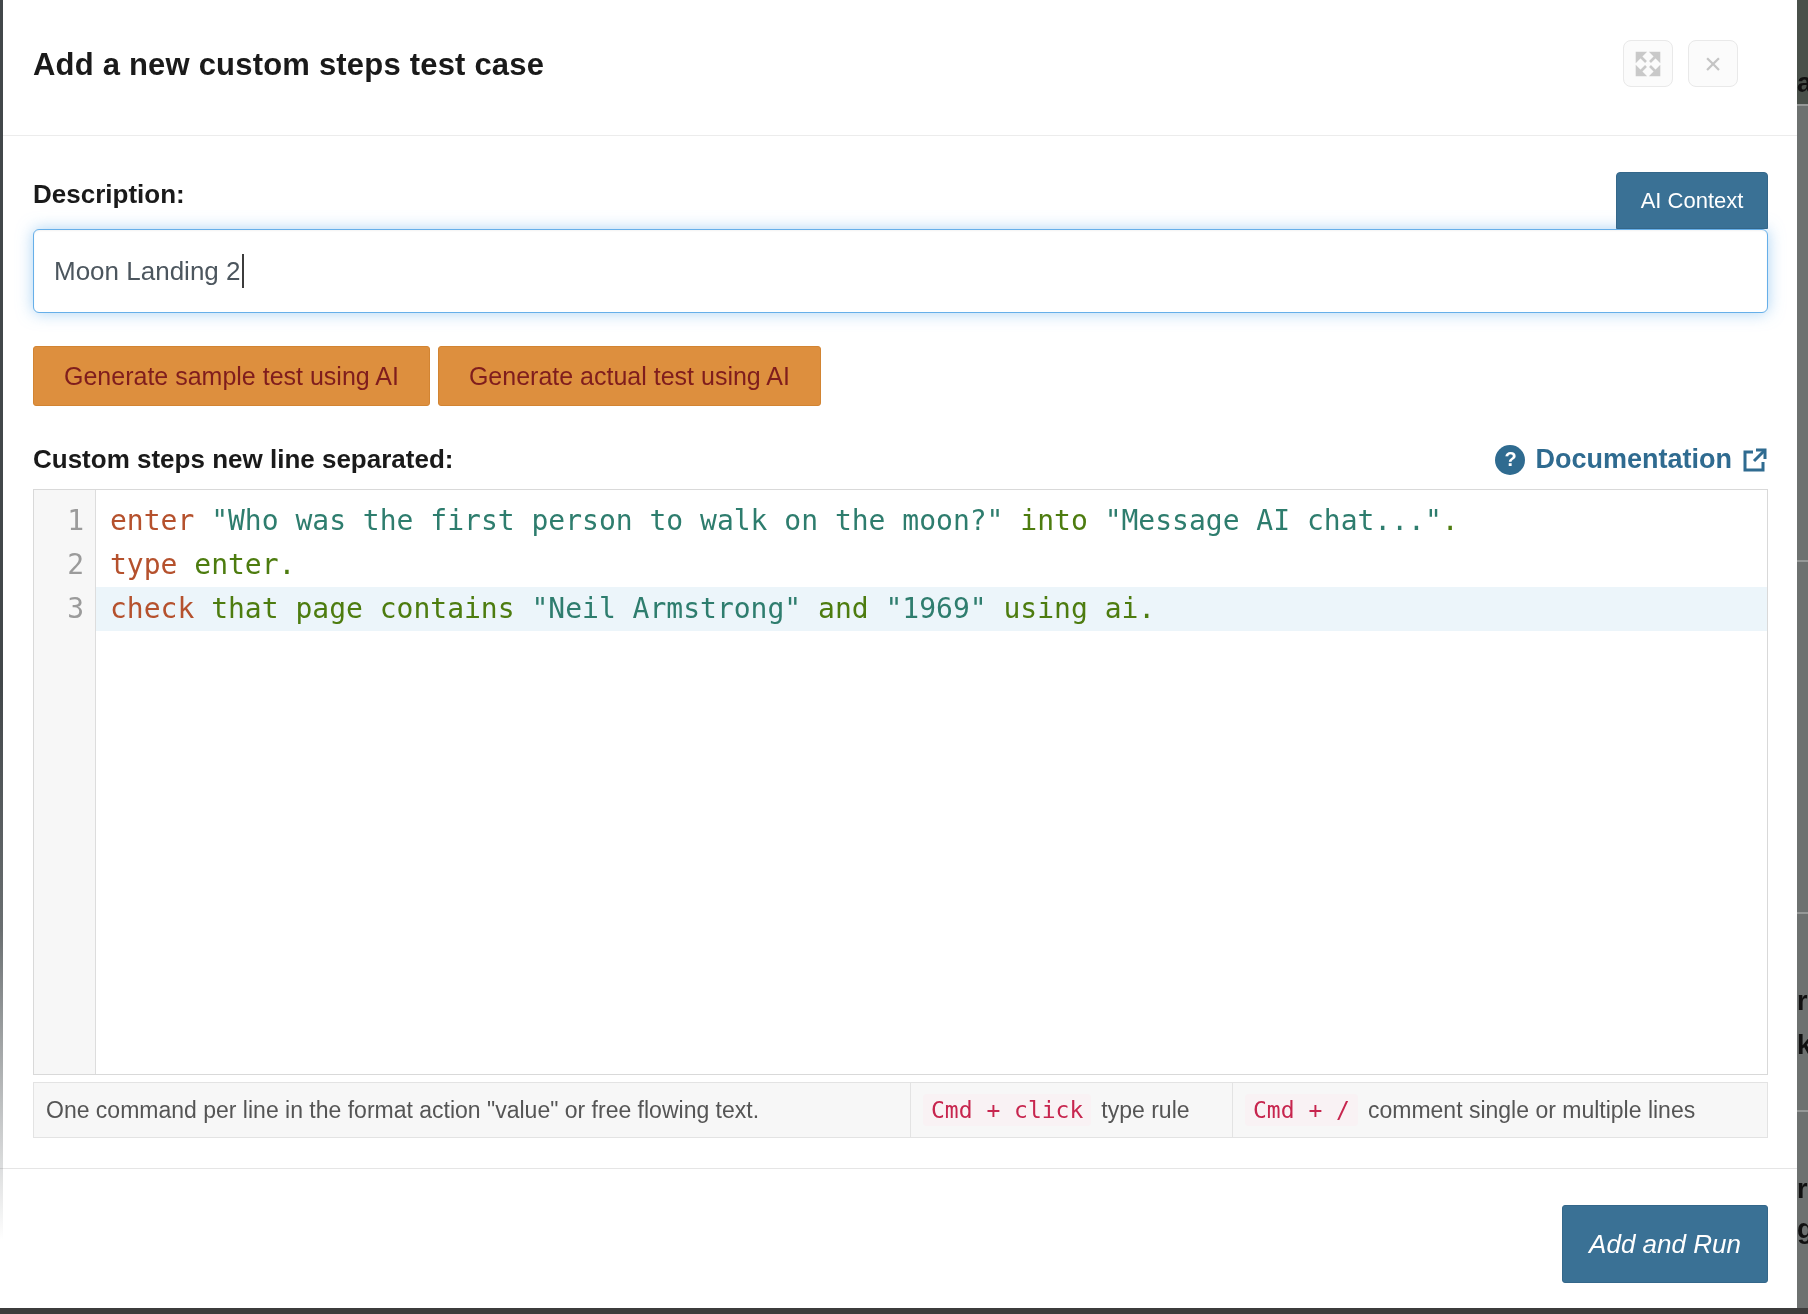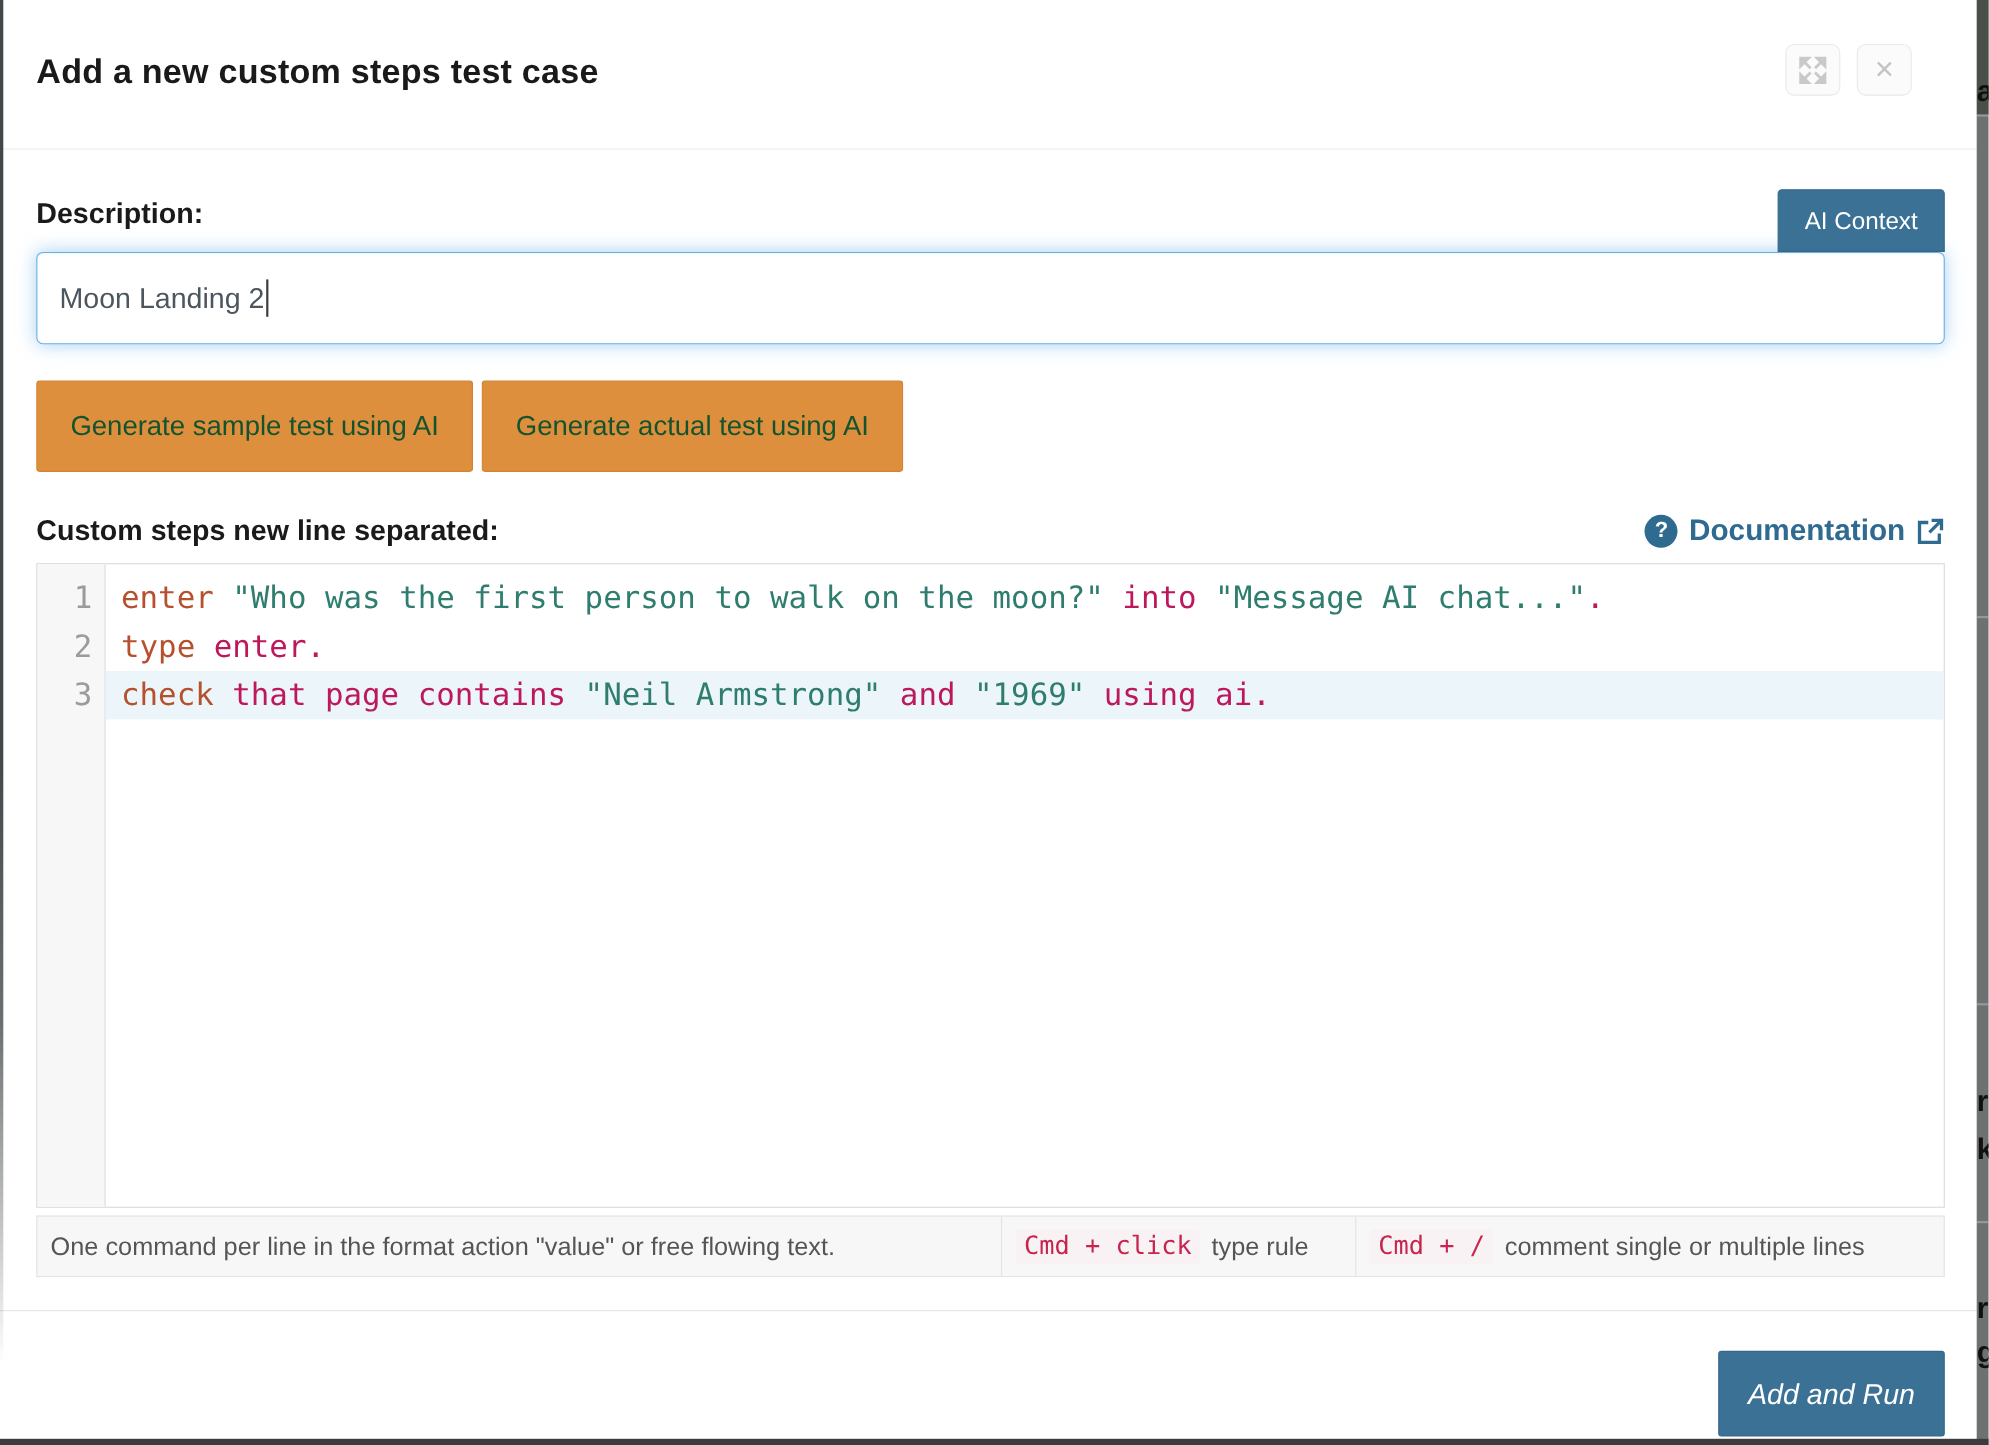--- a/index.html
+++ b/index.html
@@ -31,38 +31,38 @@
 
   .desc-row { margin-top: 36px; display: flex; justify-content: space-between; align-items: flex-end; height: 57px; }
   .field-label { font-size: 26px; font-weight: bold; color: #1a1a1a; align-self: flex-start; margin-top: 7px; }
   .ai-context-btn { width: 152px; height: 57px; background: #3a7195; border: 1px solid #34678a; border-radius: 4px 4px 0 0; color: #fff; font-size: 22px; display: flex; align-items: center; justify-content: center; cursor: pointer; }
 
   .text-input { height: 84px; border: 1px solid #66afe9; border-radius: 6px; box-shadow: 0 0 16px rgba(102,175,233,0.55), inset 0 1px 2px rgba(0,0,0,0.05); display: flex; align-items: center; padding: 0 20px; background: #fff; }
   .text-input .value { font-size: 26px; color: #4c565e; }
   .caret { display: inline-block; width: 2px; height: 34px; background: #3c3c3c; margin-left: 2px; vertical-align: middle; }
 
   .gen-buttons { margin-top: 33px; display: flex; gap: 8px; }
-  .orange-btn { height: 83px; padding: 0 30px; background: #dd8f3e; border: 1px solid #d28432; border-radius: 3px; color: #14532d; font-size: 25px; display: flex; align-items: center; justify-content: center; cursor: pointer; }
+  .orange-btn { height: 60px; padding: 0 30px; background: #dd8f3e; border: 1px solid #d28432; border-radius: 3px; color: #7f1d1d; font-size: 25px; display: flex; align-items: center; justify-content: center; cursor: pointer; }
 
   .steps-row { margin-top: 38px; display: flex; justify-content: space-between; align-items: center; }
   .doc-link { display: flex; align-items: center; gap: 10px; cursor: pointer; }
   .q-icon { width: 30px; height: 30px; border-radius: 50%; background: #2f6b90; color: #fff; font-size: 20px; font-weight: bold; display: flex; align-items: center; justify-content: center; }
   .doc-label { font-size: 27px; font-weight: bold; color: #2f6b90; }
   .ext-icon svg { display: block; }
 
   
   .editor { margin-top: 14px; border: 1px solid #d9d9d9; height: 586px; display: flex; background: #fff; overflow: hidden; }
   .gutter { width: 62px; background: #f7f7f7; border-right: 1px solid #ddd; padding-top: 9px; flex-shrink: 0; }
   .ln { font-family: "DejaVu Sans Mono", monospace; font-size: 28px; line-height: 44px; color: #9b9b9b; text-align: right; padding-right: 11px; }
   .code-area { flex: 1; padding-top: 9px; cursor: text; }
   .code-line { font-family: "DejaVu Sans Mono", monospace; font-size: 28px; line-height: 44px; padding: 0 14px; white-space: pre; }
   .code-line.active { background: #ecf5fa; }
   .seg-keyword { color: #b5512d; }
   .seg-string { color: #2e7d6e; }
-  .seg-plain { color: #be185d; }
+  .seg-plain { color: #4d7c0f; }
 
   
   .hint-bar { margin-top: 7px; height: 56px; display: flex; background: #f7f7f7; border: 1px solid #e3e3e3; font-size: 23px; color: #555; }
   .hint-cell { display: flex; align-items: center; padding: 0 12px; white-space: nowrap; }
   .hint-cell + .hint-cell { border-left: 1px solid #e3e3e3; }
   .hint-cell.c1 { width: 876px; }
   .hint-cell.c2 { width: 322px; }
   .hint-cell.c3 { flex: 1; }
   .kbd-code { font-family: "DejaVu Sans Mono", monospace; font-size: 23px; color: #c7254e; background: #f9f2f4; padding: 3px 8px; border-radius: 4px; margin-right: 10px; }
 

